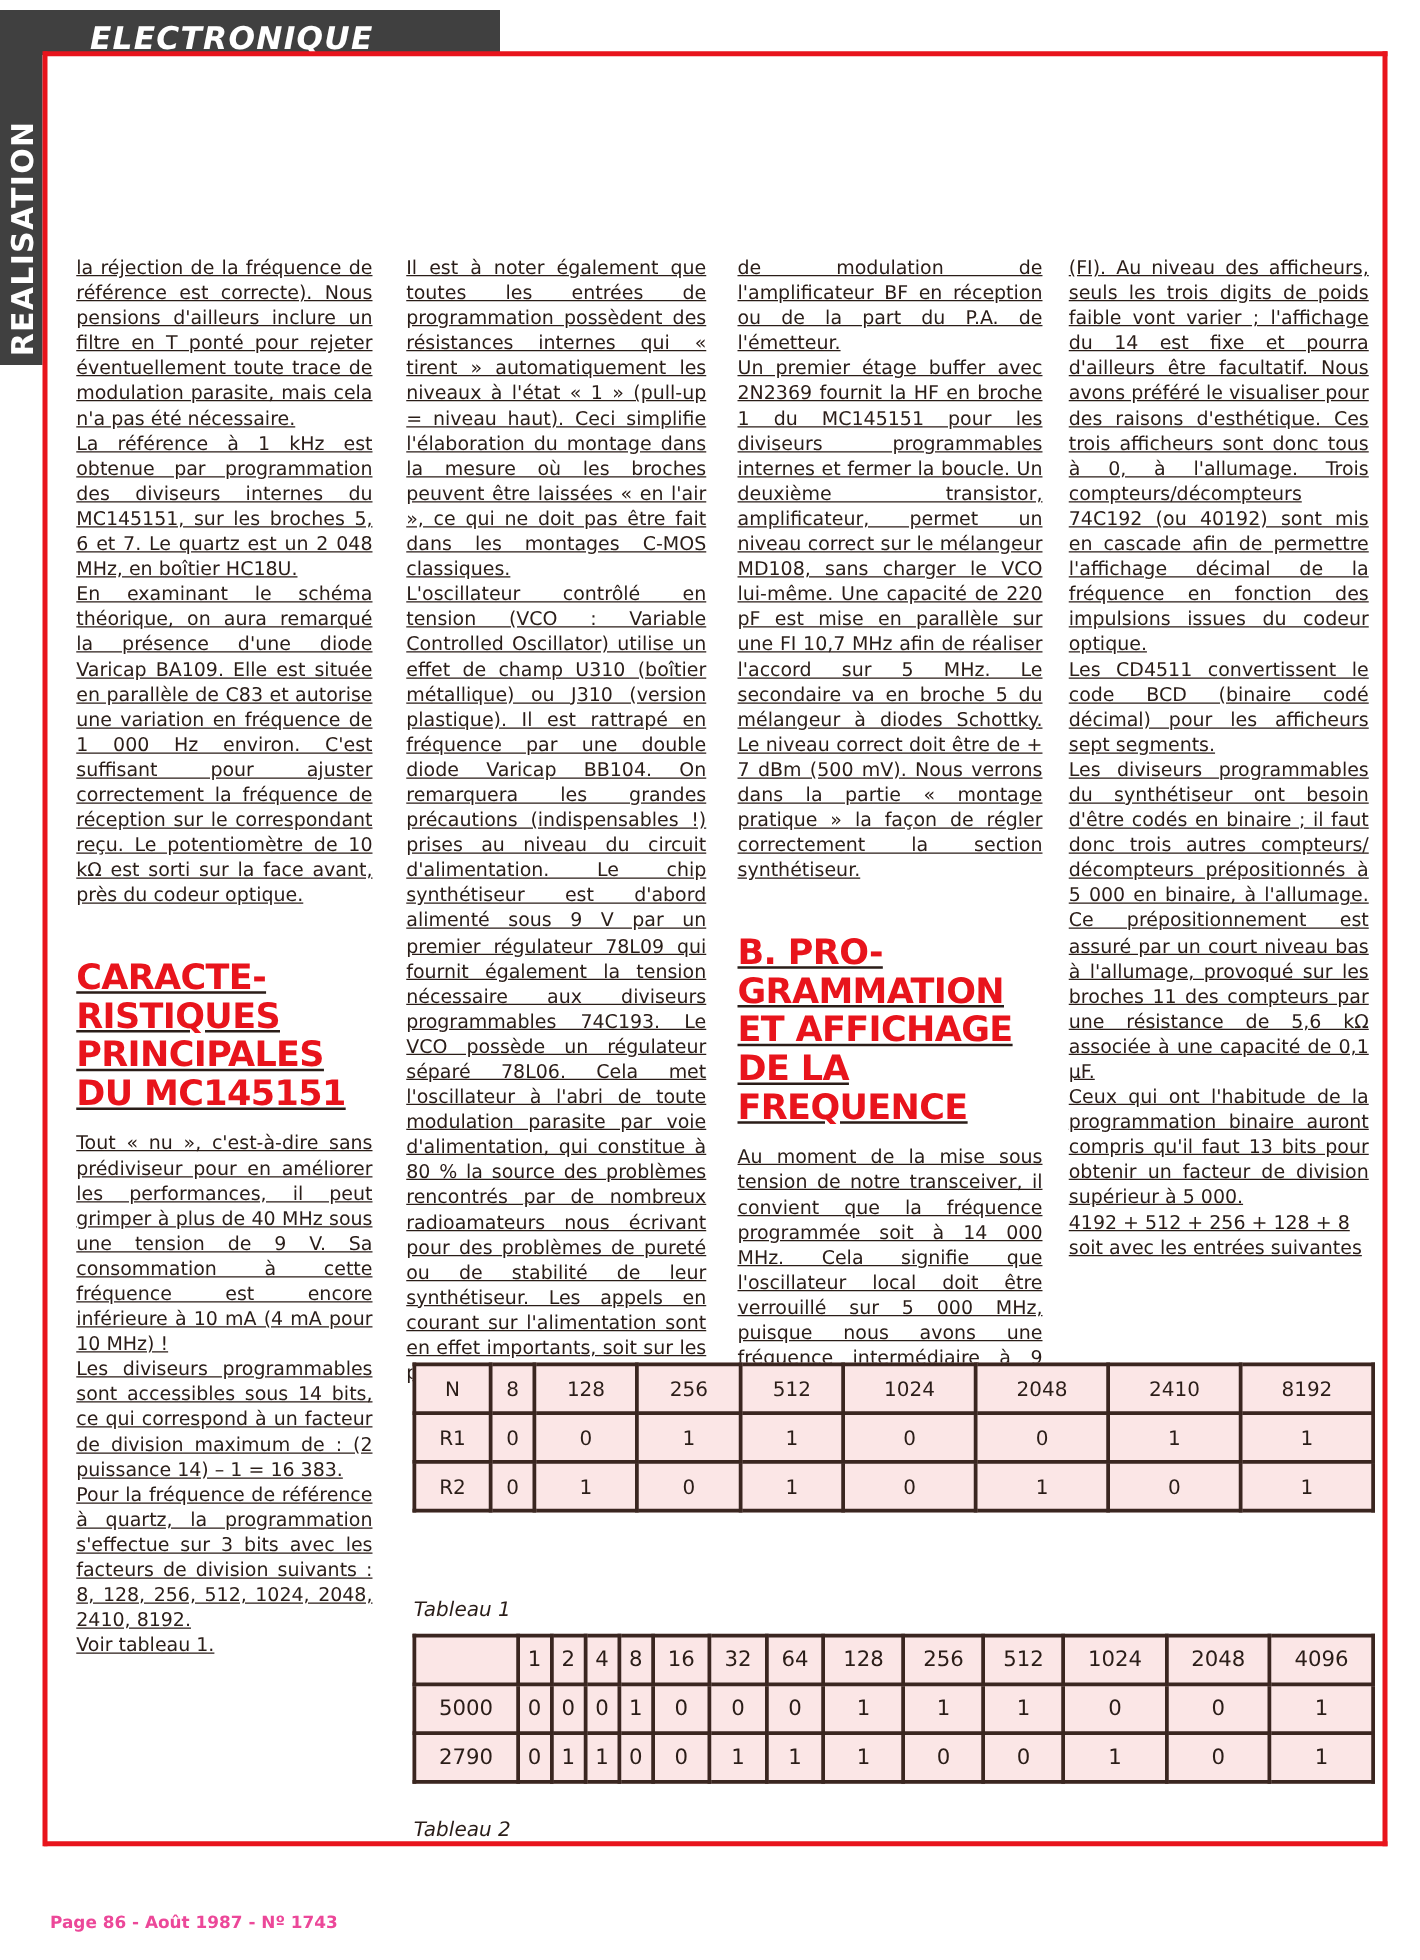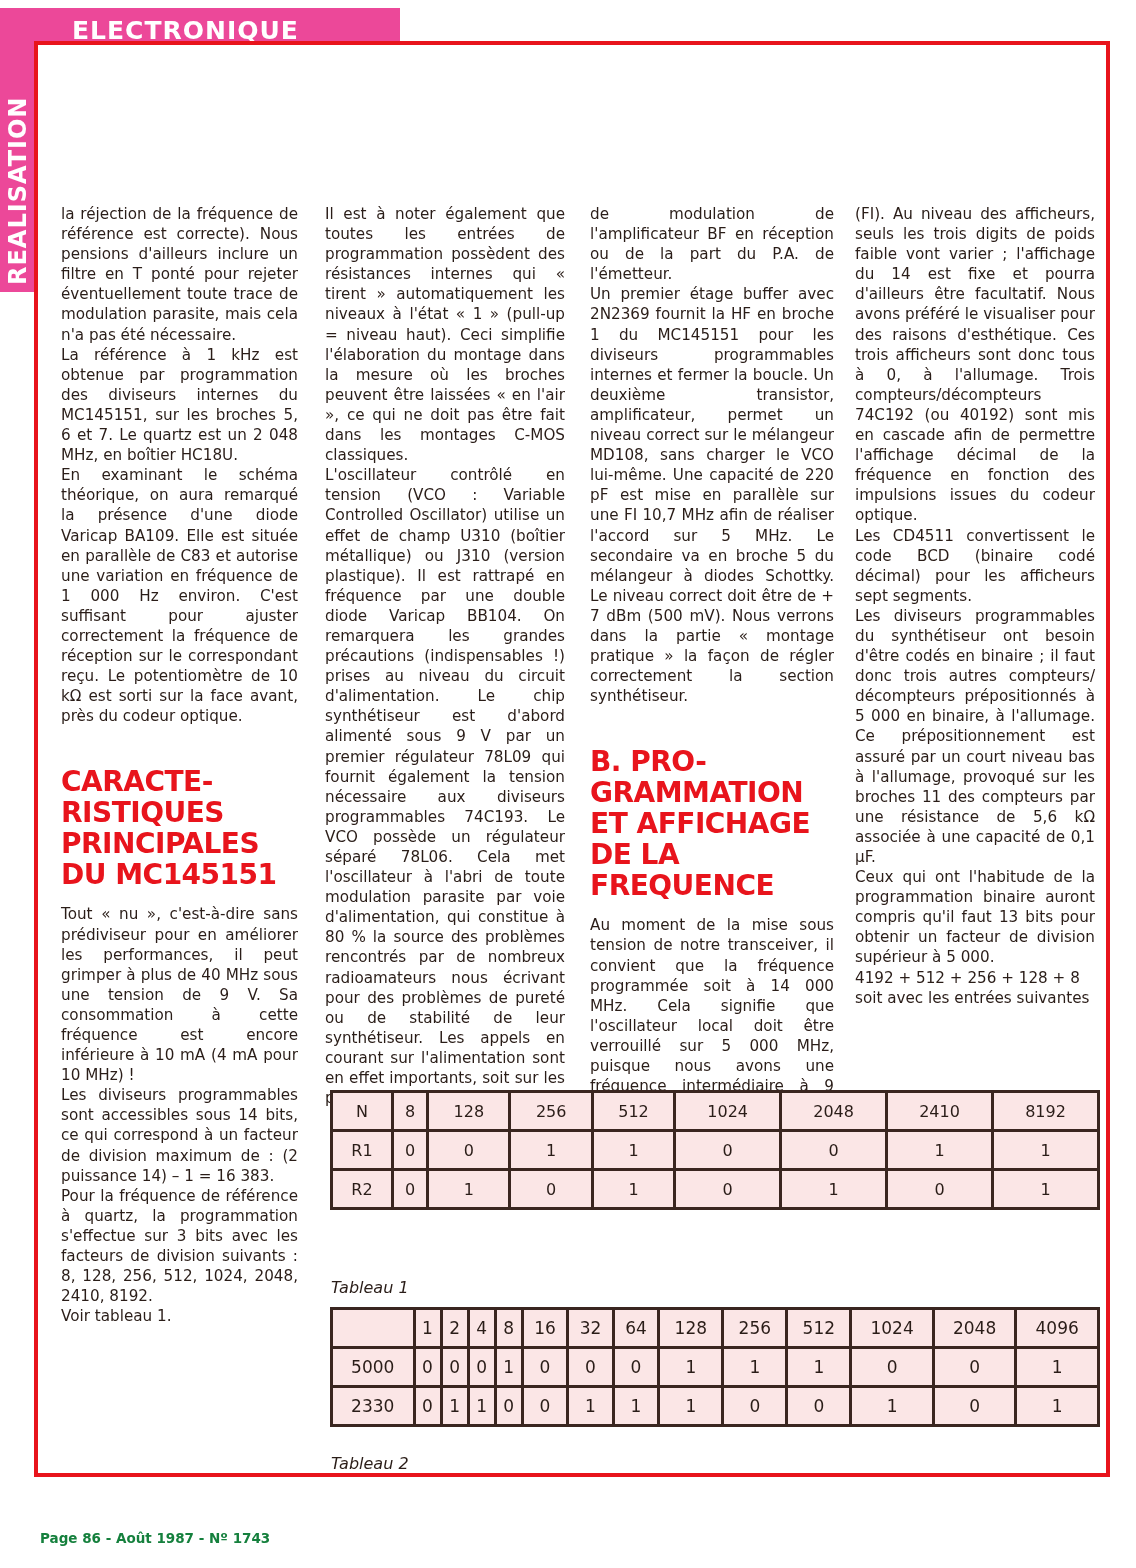--- a/index.html
+++ b/index.html
@@ -1,45 +1,45 @@
 <!DOCTYPE html>
 <html><head>
 <meta charset="utf-8">
 <style>
   html, body { margin:0; padding:0; }
   body { width:1136px; height:1568px; background:#fff; position:relative; overflow:hidden;
          font-family:"DejaVu Sans", sans-serif; color:#2a1d18; }
-  .red { background:#ec4899; }
+  .red { background:#404040;font-style:italic; }
   #tab { position:absolute; left:0; top:8px; width:400px; height:36px; }
   #tab-label { position:absolute; left:72px; top:8px; font-family:"DejaVu Sans", sans-serif; font-weight:bold;
                font-size:25px; color:#fff; letter-spacing:1px; }
   #sidebar { position:absolute; left:0; top:8px; width:34px; height:284px; }
   #sidebar-label { position:absolute; left:4px; top:285px; transform-origin:0 0; transform:rotate(-90deg);
                    color:#fff; font-weight:bold; font-size:24px; letter-spacing:1px; white-space:nowrap; }
   #frame { position:absolute; left:35px; top:41px; width:1075px; height:1436px;
            border:4px solid #e8141c; border-left-width:0; box-sizing:border-box; }
   #frame-left { position:absolute; left:34px; top:41px; width:4px; height:1436px; background:#e8141c; }
-  .col { position:absolute; top:204px; font-size:15.2px; line-height:20.1px; text-align:justify; }
+  .col { position:absolute; top:204px; font-size:15.2px; line-height:20.1px; text-align:justify;text-decoration:underline; }
   .col p { margin:0; }
   #c1 { left:61px; width:237px; }
   #c2 { left:325px; width:240px; }
   #c3 { left:590px; width:244px; }
   #c4 { left:855px; width:240px; }
   .heading { color:#e8141c; font-weight:bold; font-size:28px; line-height:31px; letter-spacing:-0.5px;
              text-align:left; margin:40px 0 14px 0; }
   table.data { position:absolute; border-collapse:collapse; background:#fbe6e6; font-size:16px; }
   table.data td { border:3px solid #3a2620; text-align:center; height:32px; }
   #t1 { left:330px; top:1090px; width:770px; }
   #t1 td { height:34px; }
   #t2 { left:330px; top:1307px; width:770px; }
   #t2 td { height:34px; font-size:17px; }
   .caption { position:absolute; font-style:italic; font-size:16px;margin-top:16px; }
   #cap1 { left:331px; top:1262px; }
   #cap2 { left:331px; top:1438px; }
-  #footer { position:absolute; left:40px; top:1530px; font-size:13.5px; font-weight:bold; color:#15803d; }
+  #footer { position:absolute; left:40px; top:1530px; font-size:13.5px; font-weight:bold; color:#ec4899; }
 </style>
 </head>
 <body>
 
 <div id="sidebar" class="red"></div>
 <div id="sidebar-label">REALISATION</div>
 <div id="tab" class="red">
   <span id="tab-label">ELECTRONIQUE</span>
 </div>
 <div id="frame"></div>
@@ -144,21 +144,21 @@
     <td>0</td>
     <td>0</td>
     <td>1</td>
     <td>1</td>
     <td>1</td>
     <td>0</td>
     <td>0</td>
     <td>1</td>
   </tr>
   <tr>
-    <td>2330</td>
+    <td>2790</td>
     <td>0</td>
     <td>1</td>
     <td>1</td>
     <td>0</td>
     <td>0</td>
     <td>1</td>
     <td>1</td>
     <td>1</td>
     <td>0</td>
     <td>0</td>

